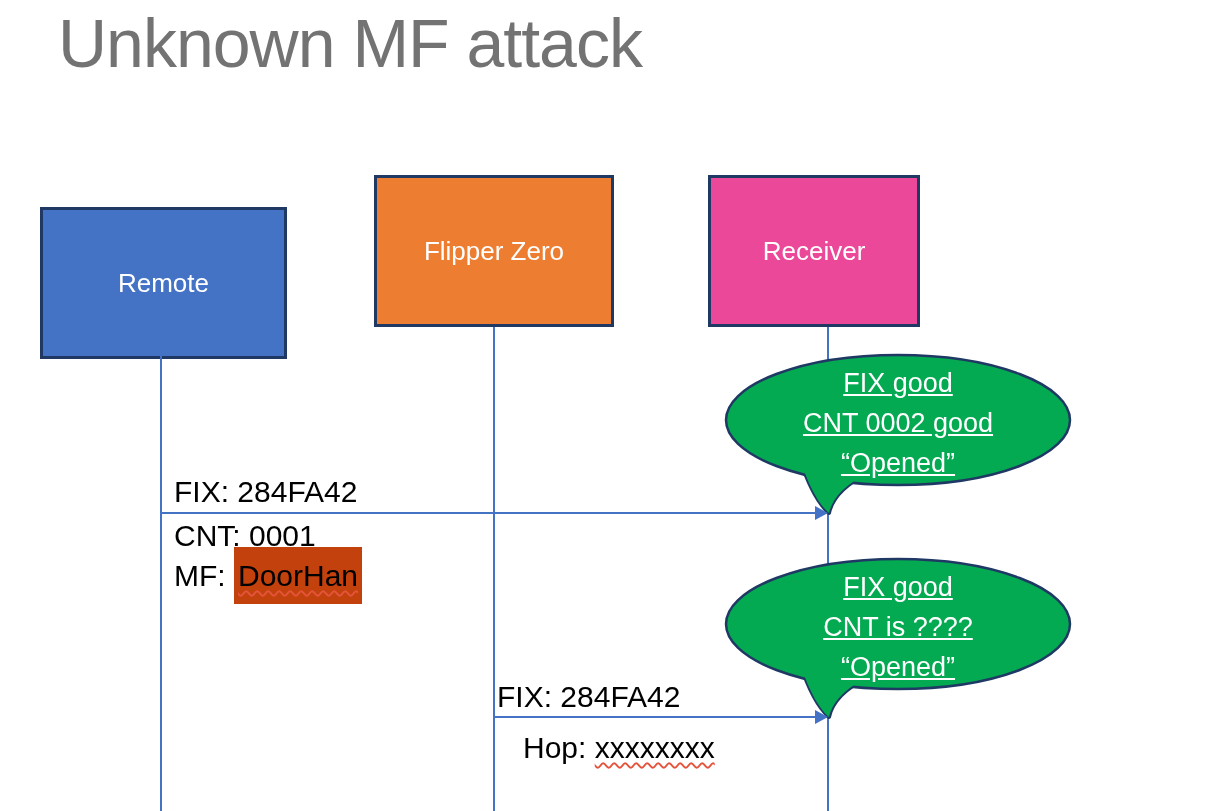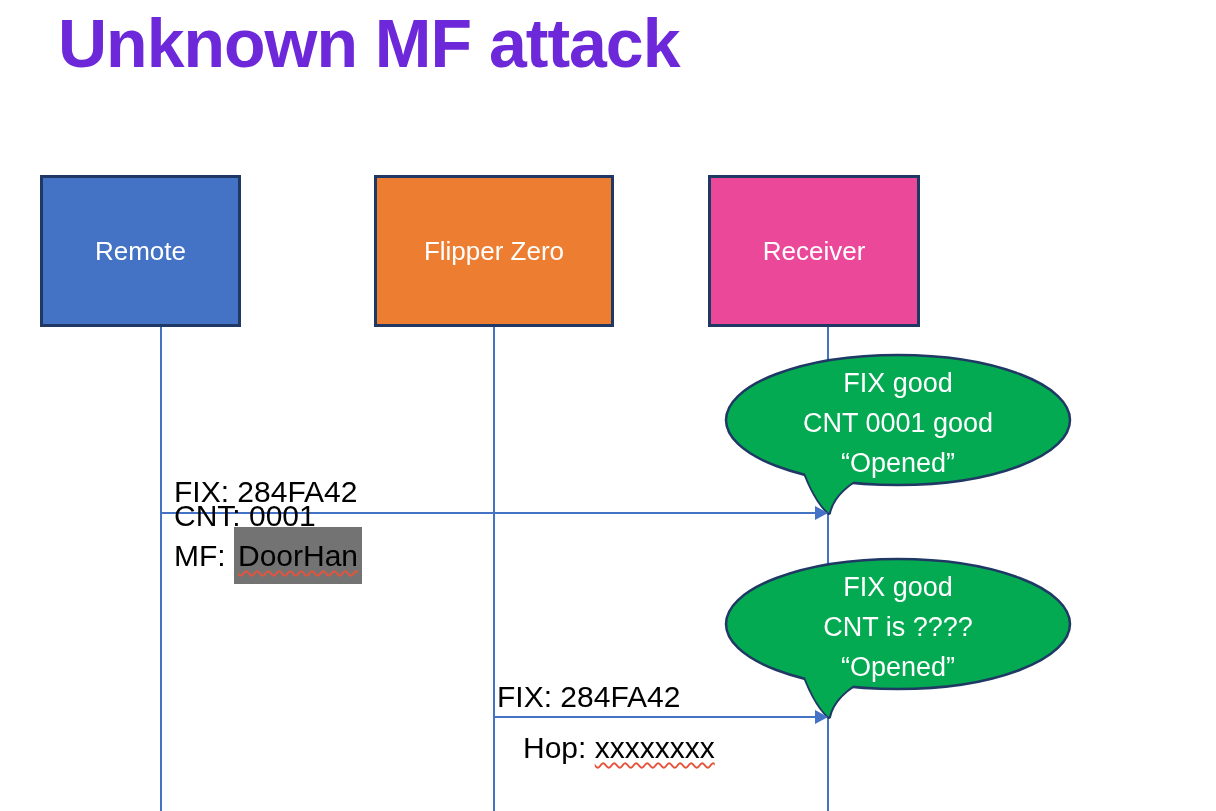--- a/index.html
+++ b/index.html
@@ -1,29 +1,29 @@
 <!DOCTYPE html>
 <html><head>
 <meta charset="utf-8">
 <style>
   html,body{margin:0;padding:0;background:#fff;}
   #canvas{
     position:relative;width:1216px;height:811px;background:#ffffff;
     font-family:"Liberation Sans",sans-serif;overflow:hidden;
   }
   .title{
-    position:absolute;left:58px;top:4px;font-size:68px;font-weight:700;
-    letter-spacing:-1px;color:#6d28d9;white-space:nowrap;
+    position:absolute;left:58px;top:4px;font-size:68px;font-weight:400;
+    letter-spacing:-1px;color:#737373;white-space:nowrap;
   }
   .actor{
     position:absolute;top:175px;height:152px;border:3px solid #1F3864;
     box-sizing:border-box;display:flex;align-items:center;justify-content:center;
     color:#ffffff;font-size:26px;
   }
-  .actor.remote{left:40px;width:201px;background:#4472C4;}
+  .actor.remote{left:40px;width:247px;background:#4472C4;margin-top:32px;}
   .actor.flipper{left:374px;width:240px;background:#ED7D31;}
   .actor.receiver{left:708px;width:212px;background:#ec4899;text-align:right;}
   .lifeline{
     position:absolute;top:327px;height:484px;width:2px;background:#4472C4;z-index:1;
   }
   .lifeline.remote{left:160px;}
   .lifeline.flipper{left:493px;}
   .lifeline.receiver{left:827px;}
   .msg-line{position:absolute;height:2px;background:#4472C4;z-index:2;}
   .msg-line.m1{left:161px;top:512px;width:667px;}
@@ -33,35 +33,35 @@
     border-top:7px solid transparent;border-bottom:7px solid transparent;
     border-left:13px solid #4472C4;
   }
   .arrowhead.a1{left:815px;top:506px;}
   .arrowhead.a2{left:815px;top:710px;}
   .msg-label{
     position:absolute;font-size:30px;color:#000;line-height:40px;
     white-space:nowrap;z-index:2;
   }
   .msg-label.l1a{left:174px;top:472px;}
-  .msg-label.l1b{left:174px;top:496px;}
+  .msg-label.l1b{left:174px;top:516px;}
   .msg-label.l2a{left:497px;top:677px;}
   .msg-label.l2b{left:523px;top:720px;margin-top:8px;}
-  .hl{background:#737373;padding:12px 4px;}
+  .hl{background:#c2410c;padding:12px 4px;}
   .squiggle{
     text-decoration-line:underline;text-decoration-style:wavy;
     text-decoration-color:#E5533B;text-decoration-thickness:2px;
     text-underline-offset:4px;
   }
   .callout-svg{position:absolute;left:700px;width:390px;height:175px;z-index:3;}
   .callout-svg.c1{top:347px;}
   .callout-svg.c2{top:551px;}
   .callout-text{
     position:absolute;left:726px;width:344px;text-align:center;color:#fff;
-    font-size:27px;line-height:40px;z-index:3;
+    font-size:27px;line-height:40px;z-index:3;text-decoration:underline;
   }
   .callout-text.t1{top:363px;}
   .callout-text.t2{top:567px;}
 </style>
 </head>
 <body>
 
 <div id="canvas">
 
   <div class="title">Unknown MF attack</div>
@@ -99,21 +99,21 @@
     <div><span>Hop: </span><span class="squiggle">xxxxxxxx</span></div>
   </div>
 
   <svg class="callout-svg c1" viewBox="0 0 390 175">
     <path d="M 100 112 C 110 143 120 158 129 166 C 132 152 144 138 168 126 Z" fill="#04AA52" stroke="#1F3864" stroke-width="4" stroke-linejoin="round"></path>
     <ellipse cx="198" cy="73" rx="172" ry="65" fill="#04AA52" stroke="#1F3864" stroke-width="2.5"></ellipse>
     <path d="M 100 112 C 110 143 120 158 129 166 C 132 152 144 138 168 126 Z" fill="#04AA52"></path>
   </svg>
   <div class="callout-text t1">
     <div>FIX good</div>
-    <div>CNT 0001 good</div>
+    <div>CNT 0002 good</div>
     <div>“Opened”</div>
   </div>
 
   <svg class="callout-svg c2" viewBox="0 0 390 175">
     <path d="M 100 112 C 110 143 120 158 129 166 C 132 152 144 138 168 126 Z" fill="#04AA52" stroke="#1F3864" stroke-width="4" stroke-linejoin="round"></path>
     <ellipse cx="198" cy="73" rx="172" ry="65" fill="#04AA52" stroke="#1F3864" stroke-width="2.5"></ellipse>
     <path d="M 100 112 C 110 143 120 158 129 166 C 132 152 144 138 168 126 Z" fill="#04AA52"></path>
   </svg>
   <div class="callout-text t2">
     <div>FIX good</div>

